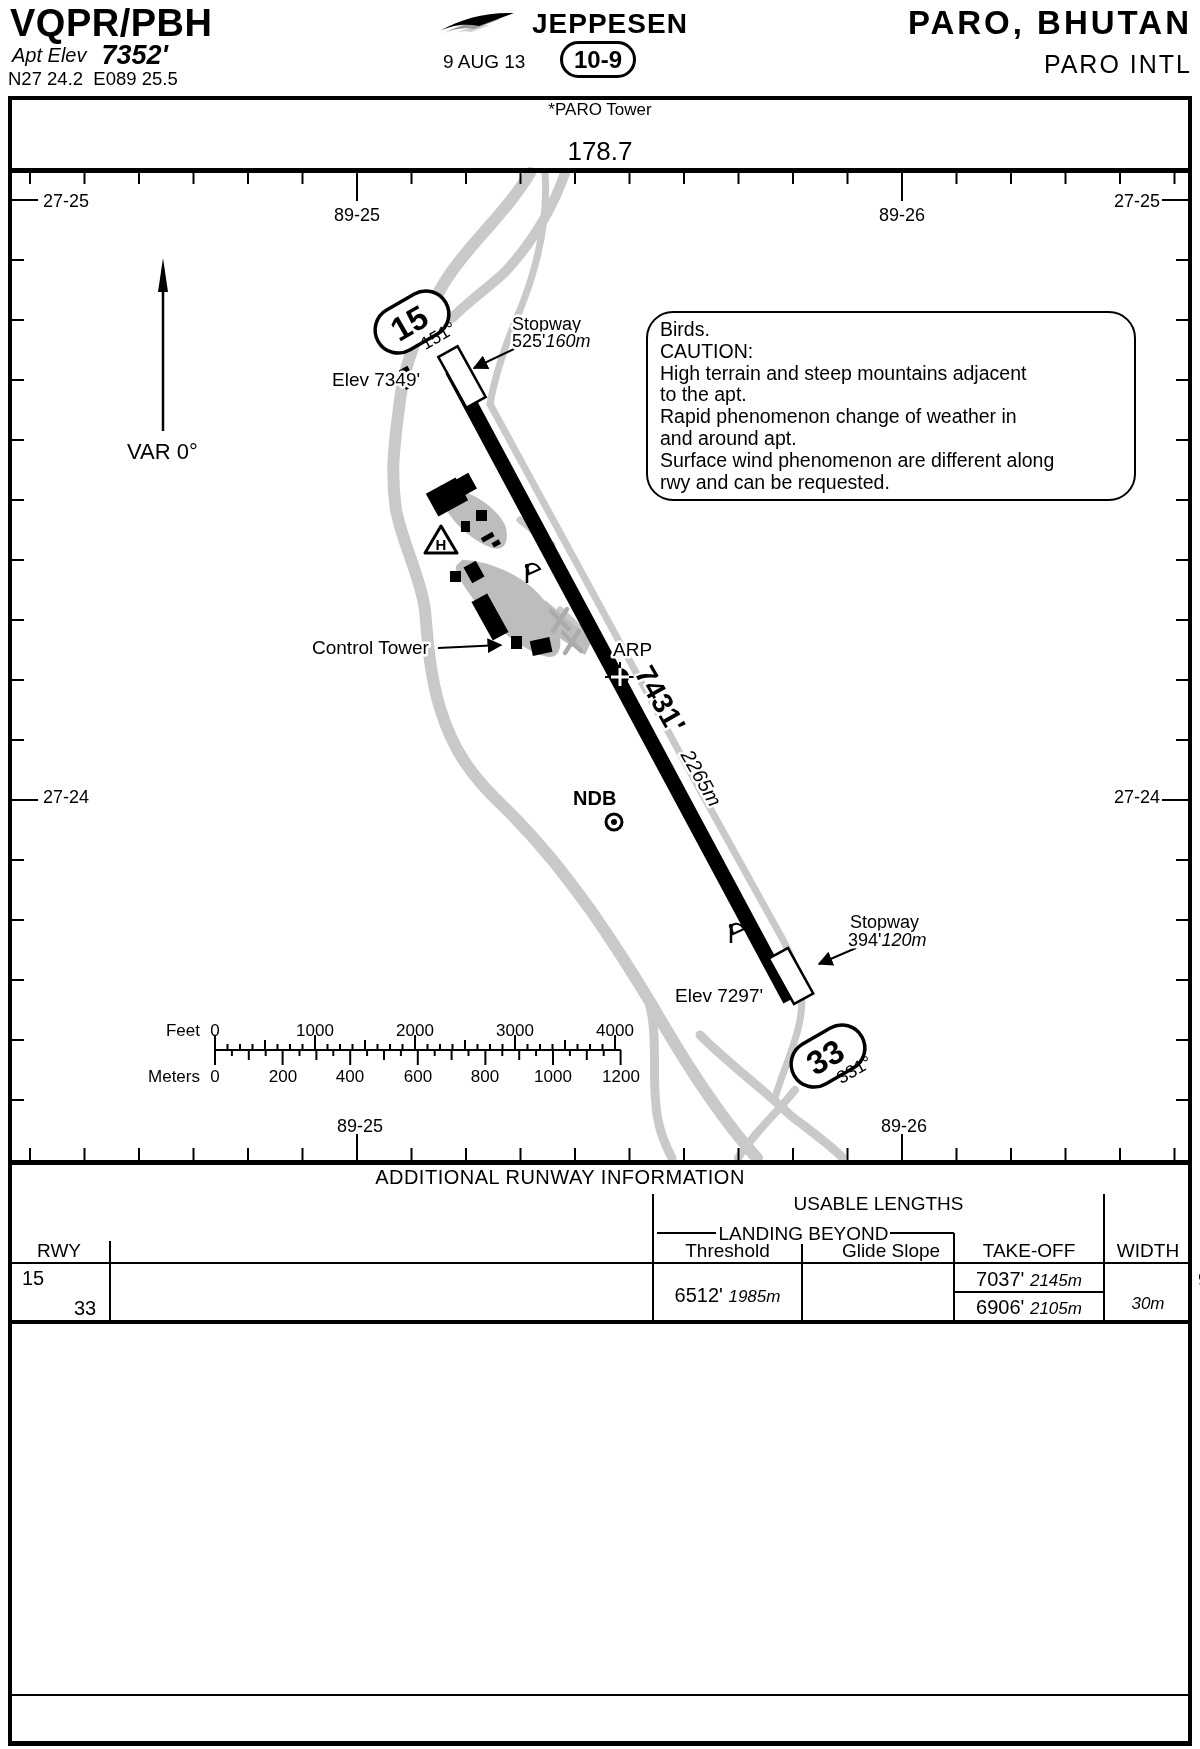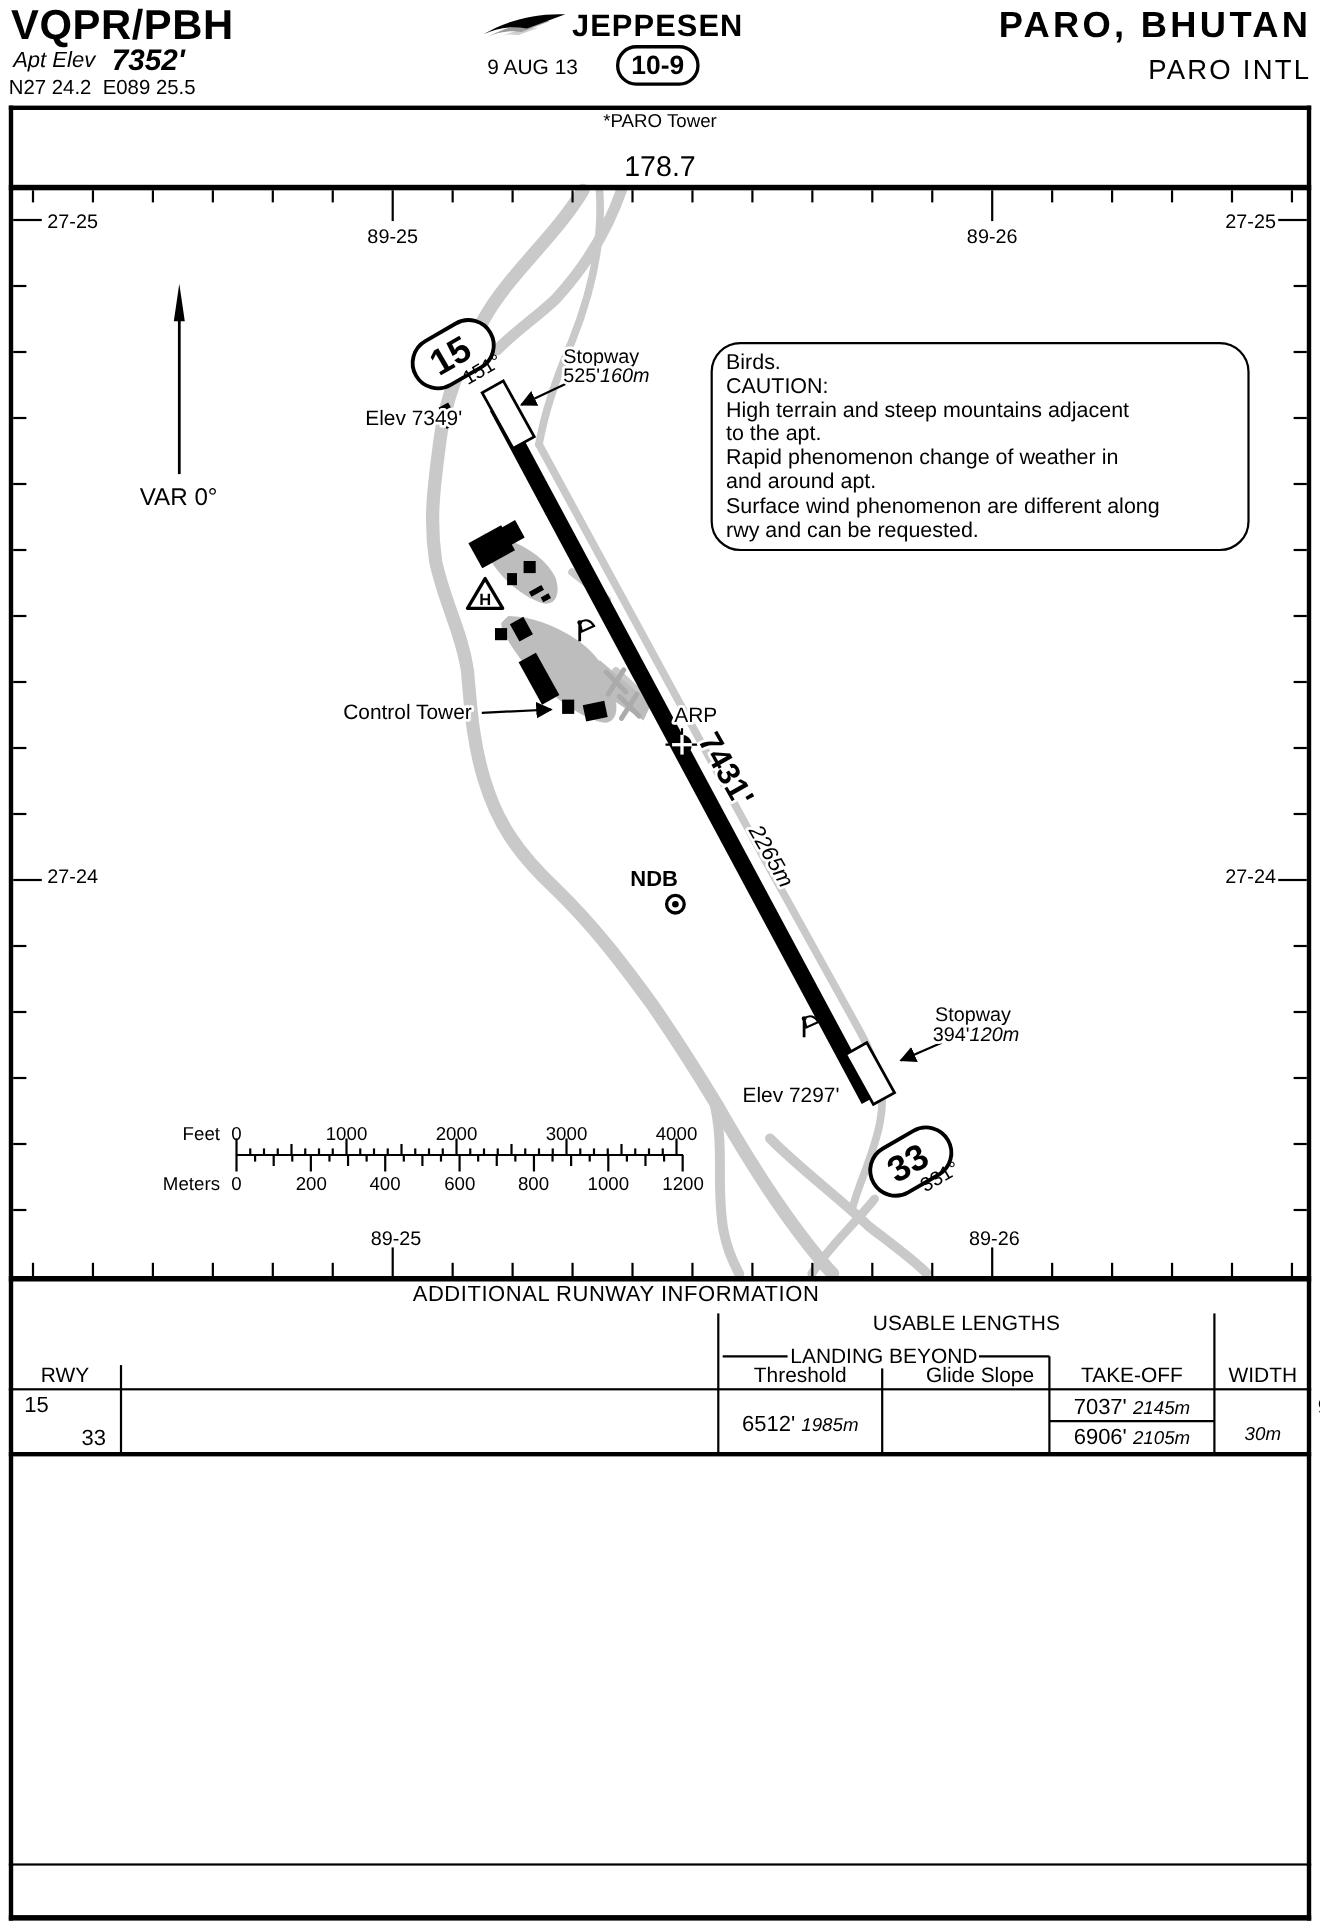--- a/index.html
+++ b/index.html
@@ -335,21 +335,21 @@
 </svg>
 
 <div>
   <div class="abs b" style="left:10px;top:2px;font-size:38px;letter-spacing:0.5px;">VQPR/PBH</div>
   <div class="abs" style="left:12px;top:40px;display:flex;align-items:center;gap:15px;">
     <span class="it" style="font-size:20px;">Apt Elev</span>
     <span class="b it" style="font-size:27px;">7352'</span>
   </div>
   <div class="abs" style="left:8px;top:68px;font-size:18.5px;white-space:pre;">N27 24.2  E089 25.5</div>
 
-  <div class="abs" style="left:438px;top:8px;display:flex;align-items:center;gap:4px;">
+  <div class="abs" style="left:438px;top:8px;display:flex;align-items:center;gap:16px;">
     <svg width="78" height="28" viewBox="0 0 78 28" style="position:static;">
       <path d="M10,26 C26,19 40,15 52,15 L33,22 C23,20 16,23 10,26 Z" fill="#cfcfcf"></path>
       <path d="M6,23 C24,14 44,9 62,9 L36,19 C24,17 14,20 6,23 Z" fill="#9a9a9a"></path>
       <path d="M2,21 C22,9 48,2 76,3 L41,16 C26,13 12,16 2,21 Z" fill="#000"></path>
     </svg>
     <span class="b" style="font-size:28px;letter-spacing:1px;">JEPPESEN</span>
   </div>
   <div class="abs" style="left:443px;top:51px;font-size:19px;">9 AUG 13</div>
   <div class="abs idx-cap" style="left:560px;top:41px;width:70px;height:31px;line-height:31px;text-align:center;">
     <span class="b" style="font-size:24px;">10-9</span>

